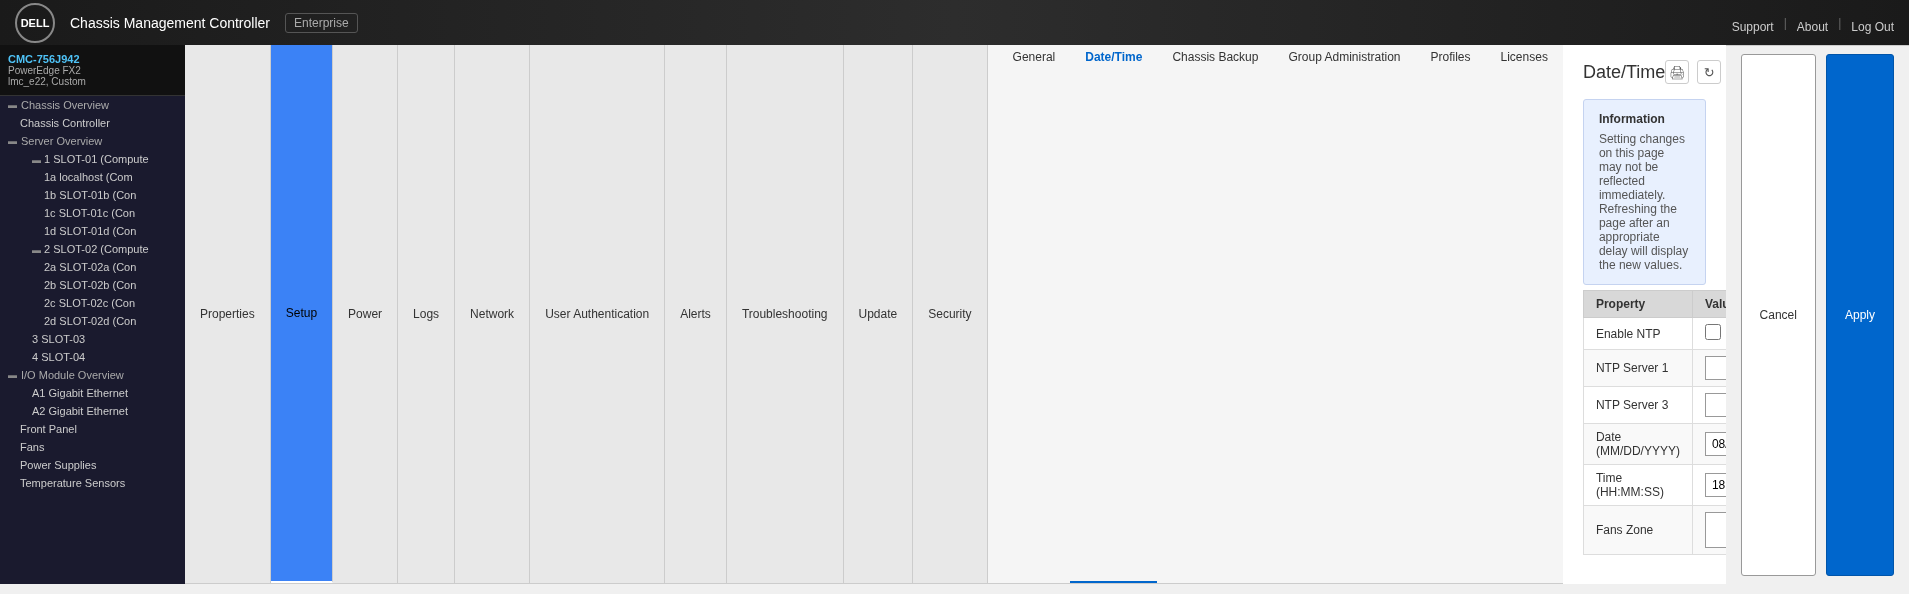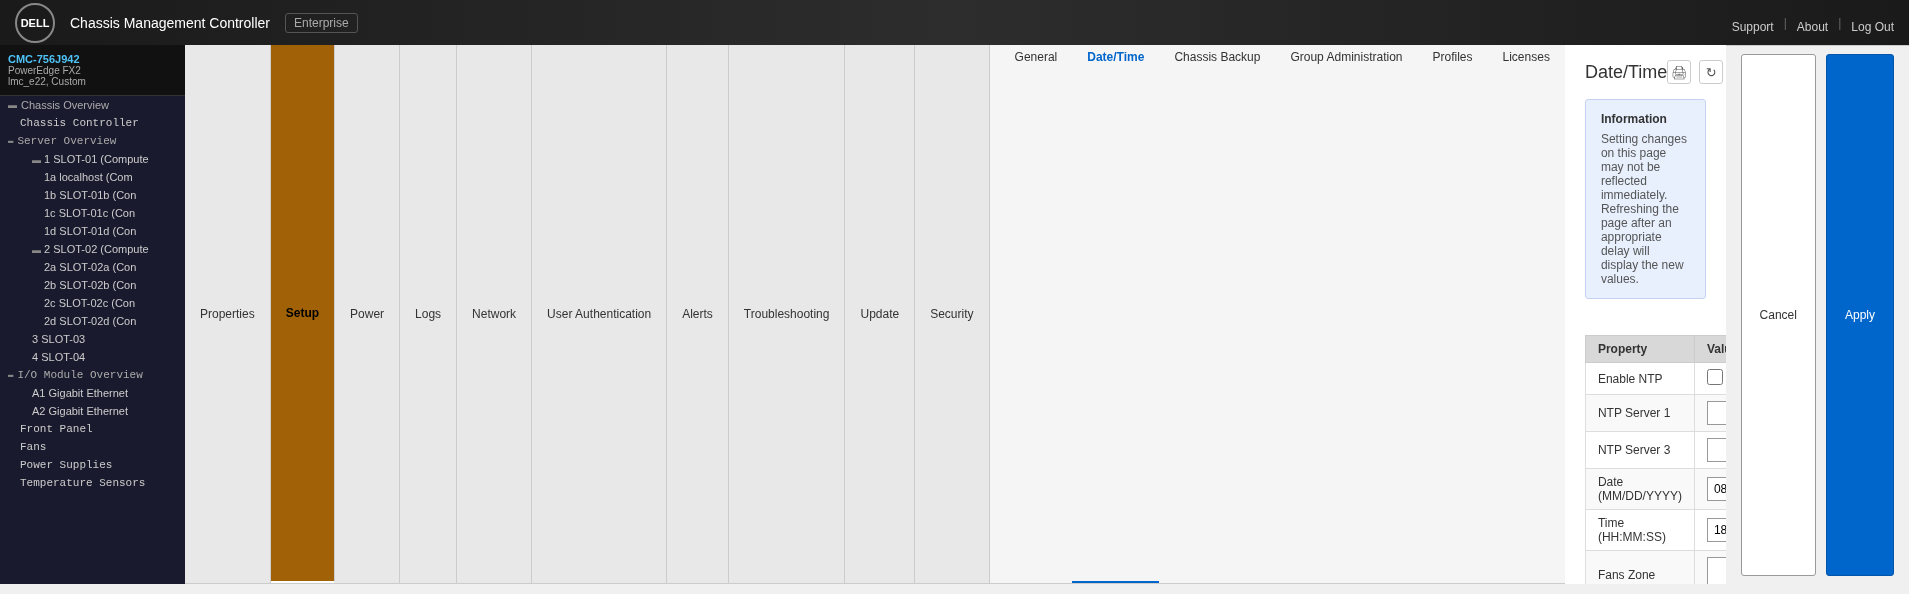--- a/index.html
+++ b/index.html
@@ -76,21 +76,21 @@
       overflow: hidden;
       text-overflow: ellipsis;
     }
     .sidebar-item.section-header {
       color: #aaa;
       padding-left: 8px;
       display: flex;
       align-items: center;
       gap: 4px;
     }
-    .sidebar-indent1 { padding-left: 20px; font-family: Liberation Mono, monospace; }
+    .sidebar-indent1 { padding-left: 20px; }
     .sidebar-indent2 { padding-left: 32px; }
     .sidebar-indent3 { padding-left: 44px; }
 
     .expand-icon { font-size: 9px; color: #888; }
 
     
     .content-area {
       flex: 1;
       background: white;
       display: flex;
@@ -108,24 +108,24 @@
       padding: 8px 15px;
       cursor: pointer;
       border-right: 1px solid #ccc;
       white-space: nowrap;
       font-size: 12px;
       color: #333;
       display: flex;
       align-items: center;
     }
     .tab.active {
-      background: #a16207;
+      background: #3b82f6;
       border-bottom: 2px solid white;
       color: #000;
-      font-weight: bold;
+      font-weight: normal;
     }
 
     
     .subtab-bar {
       background: #f5f5f5;
       border-bottom: 1px solid #ccc;
       display: flex;
       align-items: stretch;
       padding-left: 10px;
     }
@@ -178,21 +178,21 @@
       color: #555;
       border-radius: 3px;
     }
 
     
     .info-box {
       background: #e8f0fe;
       border: 1px solid #c5d3f0;
       border-radius: 3px;
       padding: 12px 15px;
-      margin-bottom: 36px;
+      margin-bottom: 5px;
     }
     .info-box-title {
       font-weight: bold;
       color: #333;
       margin-bottom: 6px;
     }
     .info-box-text {
       color: #555;
       font-size: 12px;
     }

